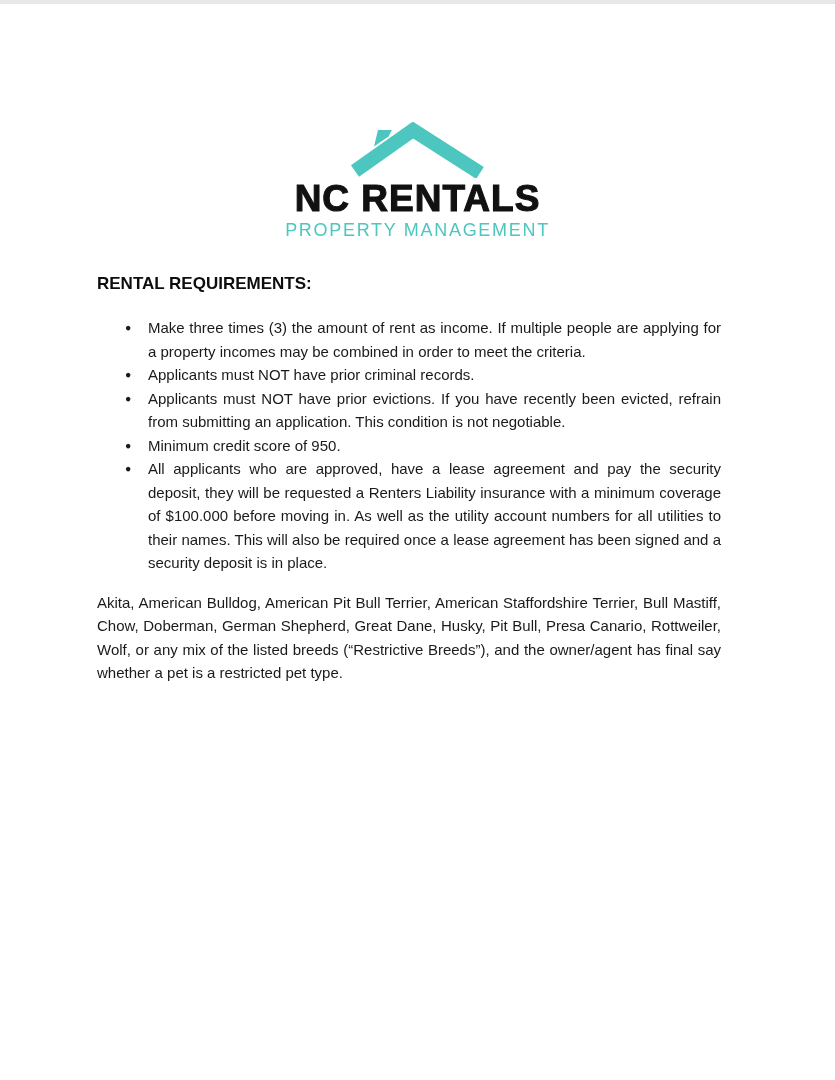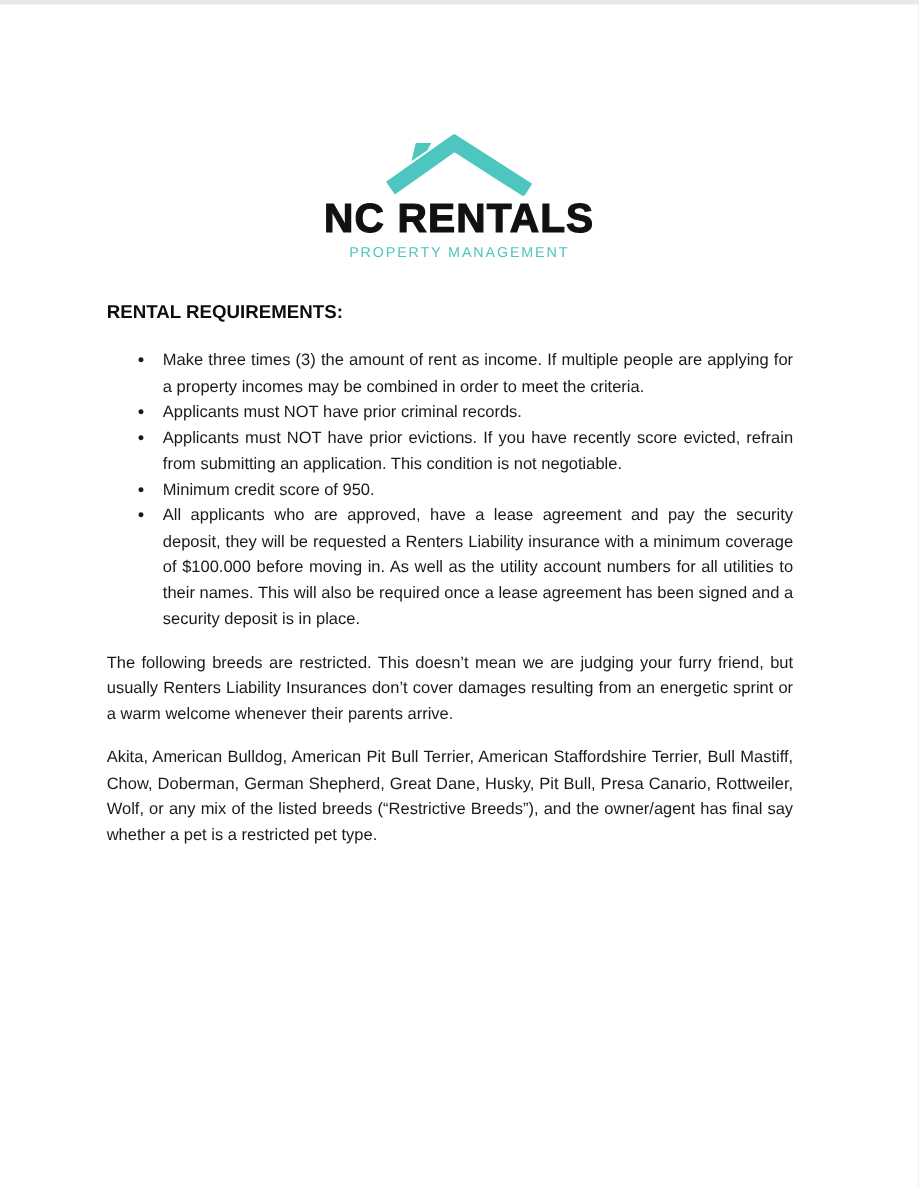--- a/index.html
+++ b/index.html
@@ -25,21 +25,21 @@
   .brand-name {
     font-size: 37px;
     font-weight: 900;
     letter-spacing: 1px;
     line-height: 40px;
     color: #111111;
     -webkit-text-stroke: 1.1px #111111;
     margin-top: 1px;
   }
   .brand-tagline {
-    font-size: 13px;
+    font-size: 18px;
     font-weight: 400;
     letter-spacing: 1.7px;
     line-height: 16px;
     color: #4cc6bf;
     margin-top: 3px;
   }
   .content {
     padding: 0 114px 0 97px;
   }
   .section-heading {
@@ -91,25 +91,24 @@
     <div class="brand-tagline">PROPERTY MANAGEMENT</div>
   </header>
 
   <main class="content">
 
     <h1 class="section-heading">RENTAL REQUIREMENTS:</h1>
 
     <ul class="doc-list first">
       <li>Make three times (3) the amount of rent as income. If multiple people are applying for a property incomes may be combined in order to meet the criteria.</li>
       <li>Applicants must NOT have prior criminal records.</li>
-      <li>Applicants must NOT have prior evictions. If you have recently score evicted, refrain from submitting an application. This condition is not negotiable.</li>
+      <li>Applicants must NOT have prior evictions. If you have recently been evicted, refrain from submitting an application. This condition is not negotiable.</li>
       <li>Minimum credit score of 950.</li>
       <li>All applicants who are approved, have a lease agreement and pay the security deposit, they will be requested a Renters Liability insurance with a minimum coverage of $100.000 before moving in. As well as the utility account numbers for all utilities to their names. This will also be required once a lease agreement has been signed and a security deposit is in place.</li>
     </ul>
 
-    <p class="doc-paragraph">The following breeds are restricted. This doesn’t mean we are judging your furry friend, but usually Renters Liability Insurances don’t cover damages resulting from an energetic sprint or a warm welcome whenever their parents arrive.</p>
 
     <p class="doc-paragraph">Akita, American Bulldog, American Pit Bull Terrier, American Staffordshire Terrier, Bull Mastiff, Chow, Doberman, German Shepherd, Great Dane, Husky, Pit Bull, Presa Canario, Rottweiler, Wolf, or any mix of the listed breeds (“Restrictive Breeds”), and the owner/agent has final say whether a pet is a restricted pet type.</p>
 
 
   </main>
 
 </div>
 
 </body></html>

